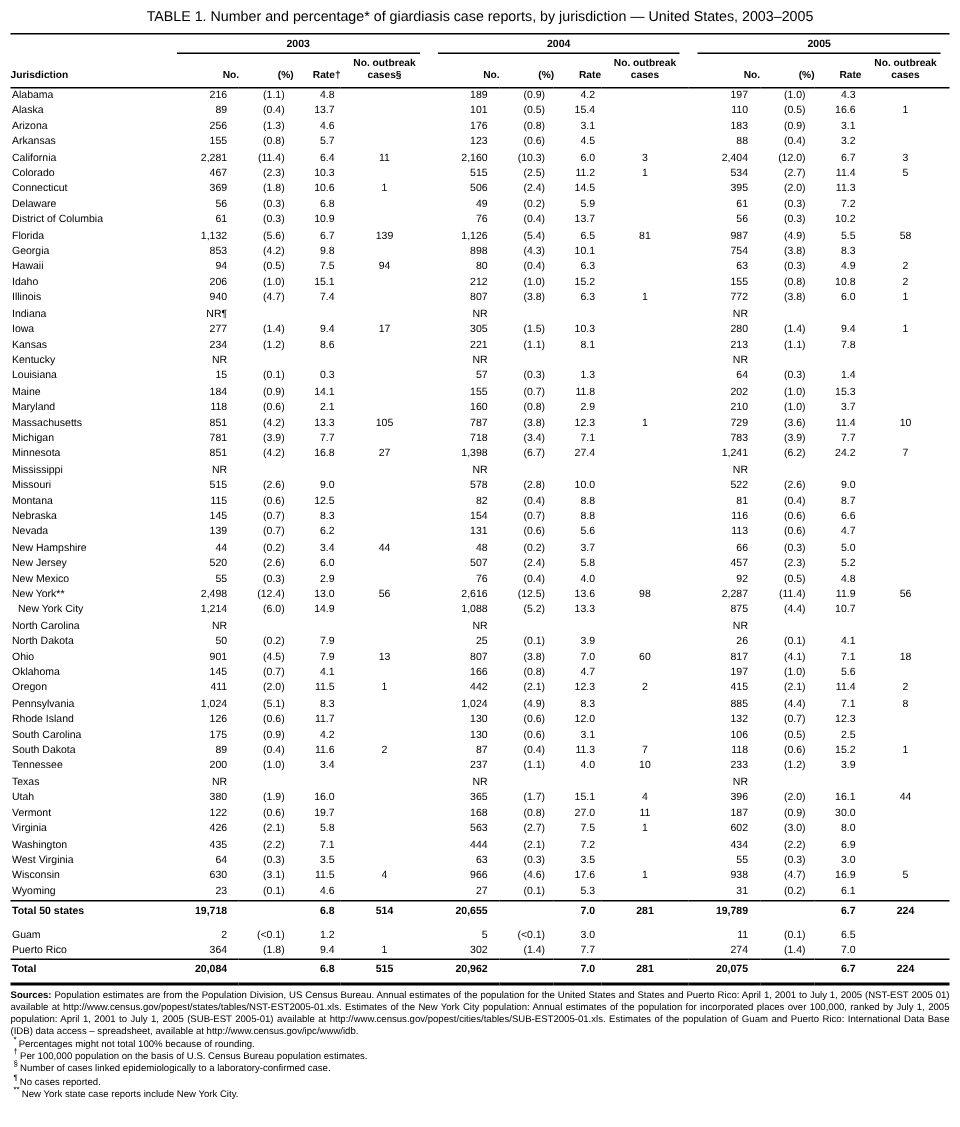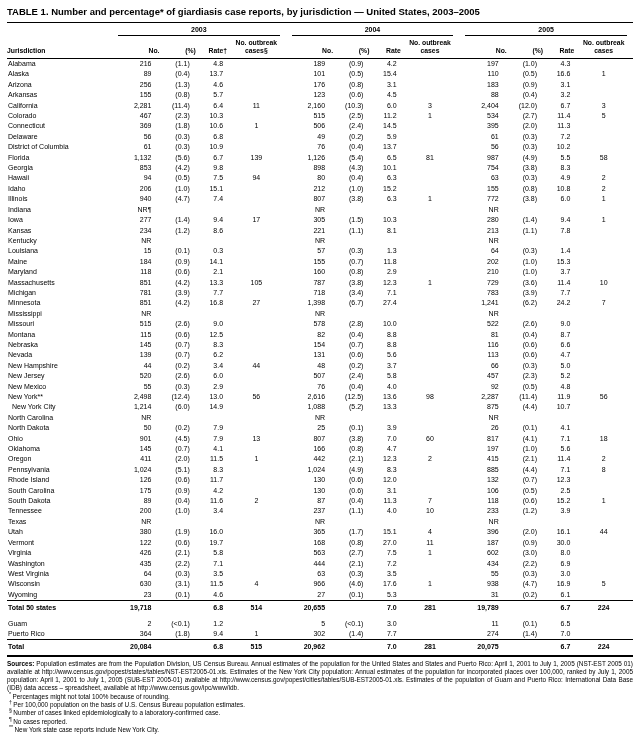--- a/index.html
+++ b/index.html
@@ -4,23 +4,24 @@
 <style>
   html, body { margin:0; padding:0; background:#fff; }
   body {
     width:640px; height:751px;
     font-family:"Liberation Sans", sans-serif;
     color:#000; -webkit-font-smoothing:antialiased;
   }
   .page { padding:4px 7px 0 7px; }
 
   .title {
-    font-size:9.5px; font-weight:bold; letter-spacing:0;
+    font-size:9.5px; font-weight:normal; letter-spacing:0;
     padding:2px 0 5px 0;
     border-bottom:1.5px solid #000;
+    text-align:center;
   }
 
   table {
     border-collapse:collapse; table-layout:fixed;
     width:626px; margin-top:0;
     border-bottom:2px solid #000;
   }
   col.c-jur { width:104px; }
   col.c-num { width:47px; }
   col.c-pct { width:36px; }

